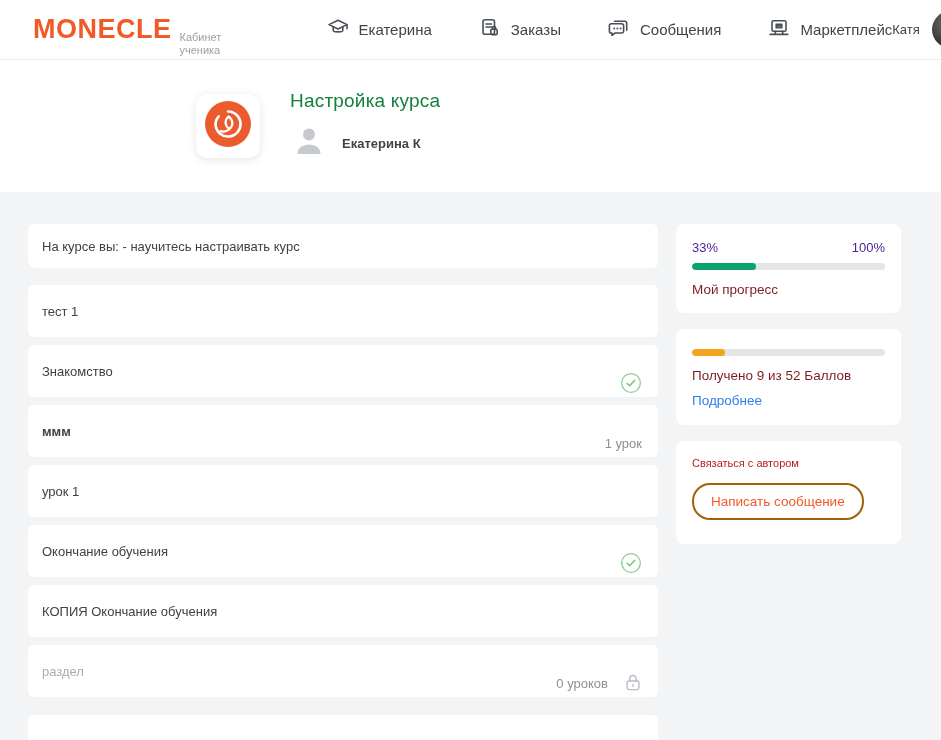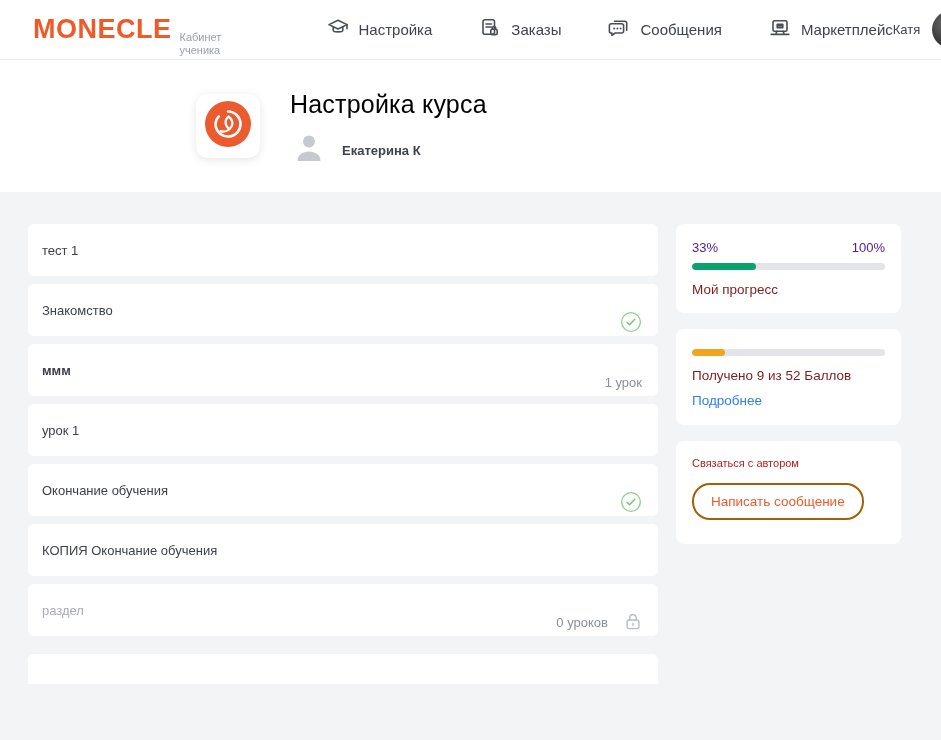--- a/index.html
+++ b/index.html
@@ -30,21 +30,21 @@
     background:radial-gradient(circle at 40% 35%, #6e6e6e 0%, #3c3c3c 55%, #171717 100%);
   }
   
   .hero { background:#fff; height:132px; padding:30px 0 0 196px; display:flex; }
   .course-icon-card {
     width:64px; height:64px; background:#fff; border-radius:12px;
     box-shadow:0 2px 10px rgba(0,0,0,.10); display:flex; align-items:center; justify-content:center;
     margin-top:4px;
   }
   .hero-main { margin-left:30px; }
-  .hero-title { font-size:25px; font-weight:500; color:#000000; letter-spacing:.2px; }
+  .hero-title { font-size:19px; font-weight:500; color:#15803d; letter-spacing:.2px; }
   .hero-author { display:flex; align-items:center; margin-top:10px; gap:14px; }
   .author-name { font-size:13px; font-weight:700; color:#3f444b; }
   
   .main { display:flex; align-items:flex-start; padding:32px 40px 0 28px; gap:18px; }
   .col-left { width:630px; }
   .col-right { width:225px; }
   
   .desc-card {
     background:#fff; border-radius:6px; height:44px; display:flex; align-items:center;
     padding:0 14px; font-size:13px; color:#3d4248; margin-bottom:17px;
@@ -86,21 +86,21 @@
   </div>
   <div class="topnav">
     <div class="nav-item">
       <span>
         <svg viewBox="0 0 24 24" width="24" height="24">
             <path d="M12 4.2 21 8.6 12 13 3 8.6Z"></path>
             <path d="M7.2 10.8v3.4c0 .9 2.2 1.7 4.8 1.7s4.8-.8 4.8-1.7v-3.4"></path>
             <path d="M21 8.6v4.2"></path>
           </svg>
       </span>
-      <span class="nav-label">Настройка</span>
+      <span class="nav-label">Екатерина</span>
     </div>
     <div class="nav-item">
       <span>
         <svg viewBox="0 0 24 24" width="24" height="24">
             <rect x="5" y="3.8" width="11.5" height="14.5" rx="2"></rect>
             <path d="M8 8h5.5M8 11h5.5"></path>
             <rect x="12.8" y="13.2" width="6.4" height="5.4" rx="1.4"></rect>
             <path d="M14.3 13.2v-1a1.7 1.7 0 0 1 3.4 0v1"></path>
           </svg>
       </span>
@@ -153,20 +153,23 @@
           <path d="M7.5 32c0-6 5.1-9.5 11.5-9.5S30.5 26 30.5 32Z" fill="#c6cacf"></path>
         </svg>
       </span>
       <span class="author-name">Екатерина К</span>
     </div>
   </div>
 </div>
 
 <div class="main">
   <div class="col-left">
+    <div class="desc-card">
+      <span>На курсе вы: - научитесь настраивать курс</span>
+    </div>
     <div id="item-list">
   <div class="item">
     <span class="item-label">тест 1</span>
     <span class="item-right">
       <span class="item-meta"></span>
 
     </span>
   </div>
 
   <div class="item">

